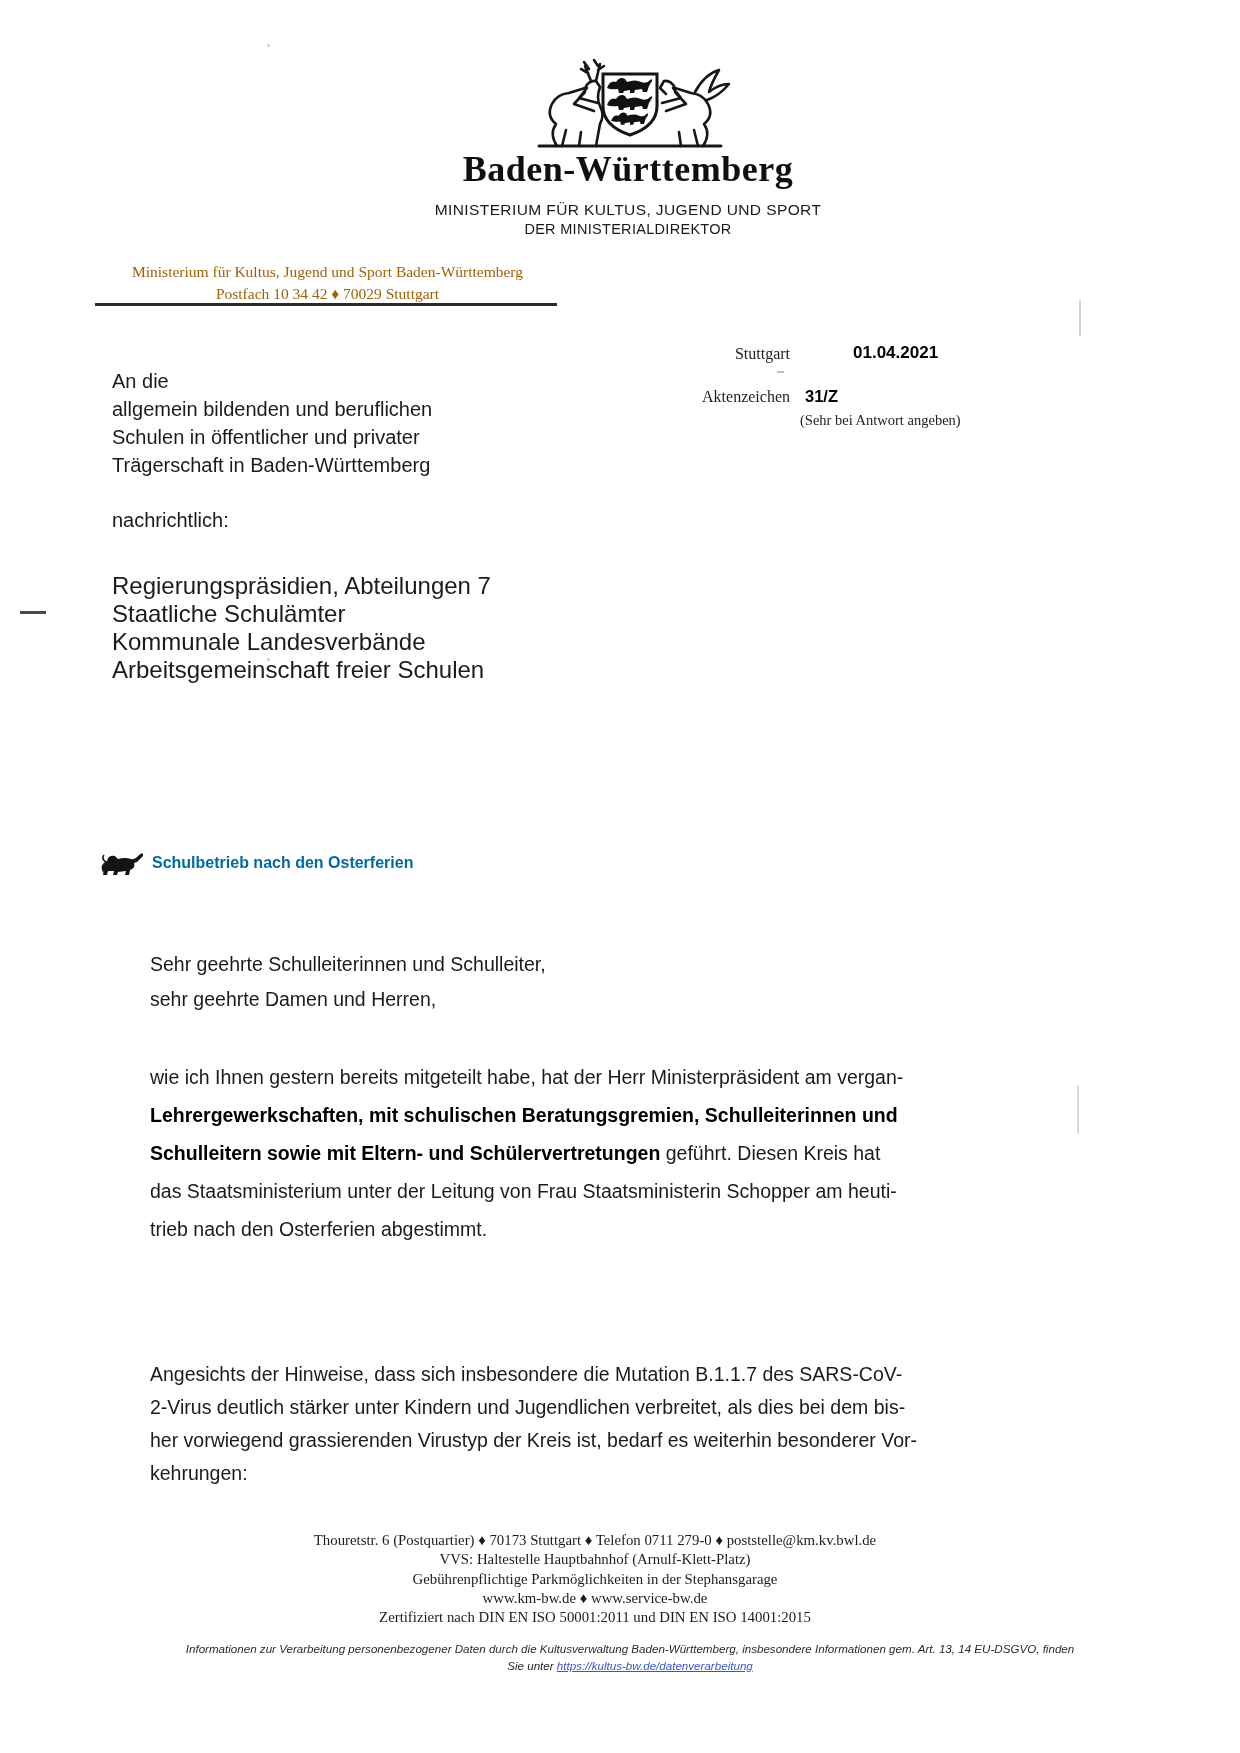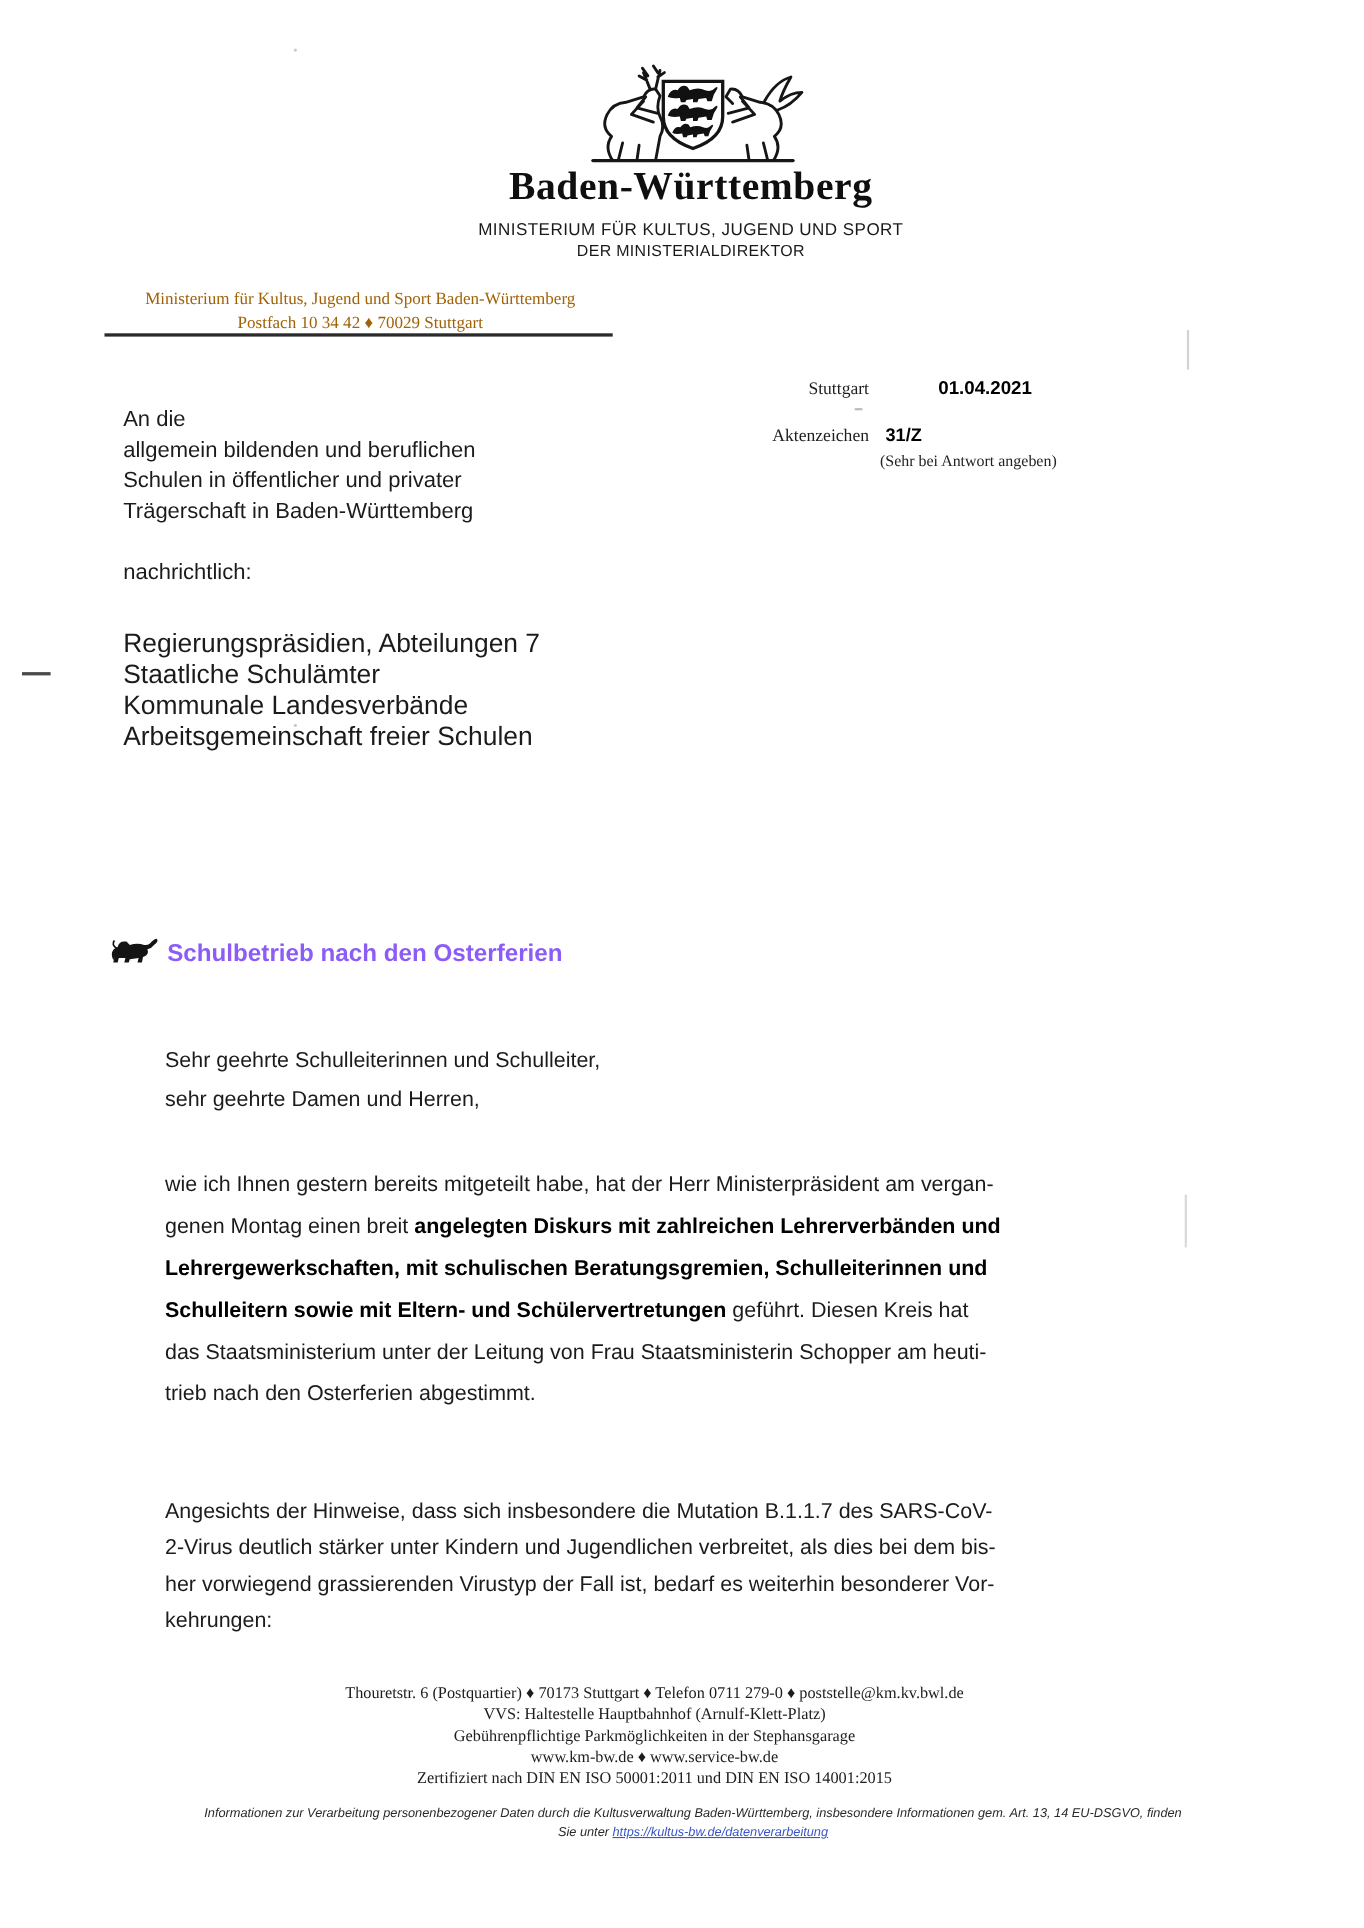--- a/index.html
+++ b/index.html
@@ -54,21 +54,21 @@
 
   
   .recipient { left: 112px; top: 367px; font-size: 20px; line-height: 28px; }
   .cc-label  { left: 112px; top: 509px; font-size: 20px; }
   .cc        { left: 112px; top: 562px; font-size: 24px; line-height: 28px; margin-top: 10px; }
 
   .fold { left: 20px; top: 611px; width: 26px; height: 3px; background: #4a4a4a; }
 
   
   .subject-icon { left: 99px; top: 850px; }
-  .subject-text { left: 152px; top: 854px; font-weight: 700; font-size: 22px; color: #8b5cf6; }
+  .subject-text { left: 152px; top: 854px; font-weight: 700; font-size: 16px; color: #0369a1; }
 
   
   .salutation { left: 150px; top: 947px; font-size: 19.5px; line-height: 35px; }
   .p1 { left: 150px; top: 1058px; font-size: 19.5px; line-height: 38px; }
   .p2 { left: 150px; top: 1358px; font-size: 19.5px; line-height: 33px; }
 
   
   .footer {
     left: 10px; top: 1531px; width: 1170px; text-align: center;
     font-family: "Liberation Serif", serif; font-size: 14.8px;
@@ -165,31 +165,30 @@
   </div>
   <div class="abs subject-text">Schulbetrieb nach den Osterferien</div>
 
   <div class="abs salutation">
     <div class="ln">Sehr geehrte Schulleiterinnen und Schulleiter,</div>
     <div class="ln">sehr geehrte Damen und Herren,</div>
   </div>
 
   <div class="abs p1">
     <div class="ln"><span>wie ich Ihnen gestern bereits mitgeteilt habe, hat der Herr Ministerpräsident am vergan-</span><span class="b"></span><span></span></div>
-    <div class="ln"><span>genen Montag einen breit </span><span class="b">angelegten Diskurs mit zahlreichen Lehrerverbänden und</span><span></span></div>
     <div class="ln"><span></span><span class="b">Lehrergewerkschaften, mit schulischen Beratungsgremien, Schulleiterinnen und</span><span></span></div>
     <div class="ln"><span></span><span class="b">Schulleitern sowie mit Eltern- und Schülervertretungen</span><span> geführt. Diesen Kreis hat</span></div>
     <div class="ln"><span>das Staatsministerium unter der Leitung von Frau Staatsministerin Schopper am heuti-</span><span class="b"></span><span></span></div>
     <div class="ln"><span>trieb nach den Osterferien abgestimmt.</span><span class="b"></span><span></span></div>
   </div>
 
   <div class="abs p2">
     <div class="ln">Angesichts der Hinweise, dass sich insbesondere die Mutation B.1.1.7 des SARS-CoV-</div>
     <div class="ln">2-Virus deutlich stärker unter Kindern und Jugendlichen verbreitet, als dies bei dem bis-</div>
-    <div class="ln">her vorwiegend grassierenden Virustyp der Fall ist, bedarf es weiterhin besonderer Vor-</div>
+    <div class="ln">her vorwiegend grassierenden Virustyp der Kreis ist, bedarf es weiterhin besonderer Vor-</div>
     <div class="ln">kehrungen:</div>
   </div>
 
   <div class="abs footer">
     <div class="ln">Thouretstr. 6 (Postquartier) ♦ 70173 Stuttgart ♦ Telefon 0711 279-0 ♦ poststelle@km.kv.bwl.de</div>
     <div class="ln">VVS: Haltestelle Hauptbahnhof (Arnulf-Klett-Platz)</div>
     <div class="ln">Gebührenpflichtige Parkmöglichkeiten in der Stephansgarage</div>
     <div class="ln">www.km-bw.de ♦ www.service-bw.de</div>
     <div class="ln">Zertifiziert nach DIN EN ISO 50001:2011 und DIN EN ISO 14001:2015</div>
   </div>

